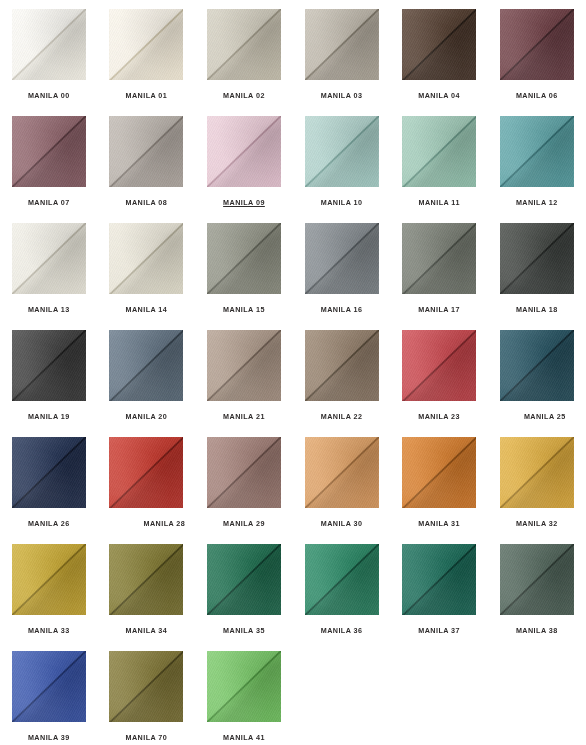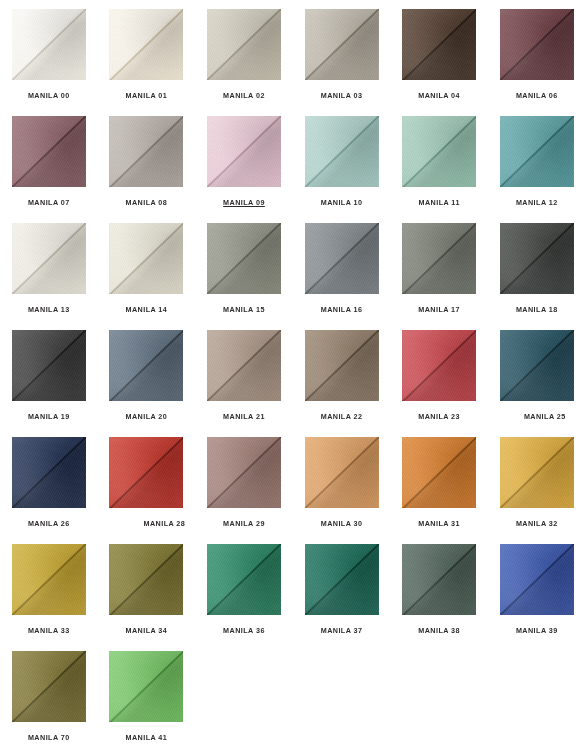--- a/index.html
+++ b/index.html
@@ -535,20 +535,33 @@
           <div class="chip-crease">
             <i style="background: linear-gradient(rgba(0, 0, 0, 0) 0%, rgb(74, 69, 23) 40%, rgb(74, 69, 23) 60%, rgba(0, 0, 0, 0) 100%);"></i>
           </div>
           <div class="chip-grain"></div>
           <div class="chip-sheen"></div>
         </div>
         <div class="swatch-label" style="color: rgb(46, 43, 43);">MANILA 34</div>
       </div>
       <div class="swatch-cell">
         <div class="swatch-chip">
+          <div class="chip-base" style="background: rgb(31, 107, 78);"></div>
+          <div class="chip-light" style="background: linear-gradient(135deg, rgb(38, 119, 87) 0%, rgb(31, 107, 78) 100%);"></div>
+          <div class="chip-dark" style="background: linear-gradient(135deg, rgb(31, 107, 78) 0%, rgb(24, 90, 65) 100%);"></div>
+          <div class="chip-crease">
+            <i style="background: linear-gradient(rgba(0, 0, 0, 0) 0%, rgb(11, 59, 42) 40%, rgb(11, 59, 42) 60%, rgba(0, 0, 0, 0) 100%);"></i>
+          </div>
+          <div class="chip-grain"></div>
+          <div class="chip-sheen"></div>
+        </div>
+        <div class="swatch-label" style="color: rgb(46, 43, 43);">MANILA 35</div>
+      </div>
+      <div class="swatch-cell">
+        <div class="swatch-chip">
           <div class="chip-base" style="background: rgb(42, 131, 98);"></div>
           <div class="chip-light" style="background: linear-gradient(135deg, rgb(50, 144, 109) 0%, rgb(42, 131, 98) 100%);"></div>
           <div class="chip-dark" style="background: linear-gradient(135deg, rgb(42, 131, 98) 0%, rgb(34, 112, 83) 100%);"></div>
           <div class="chip-crease">
             <i style="background: linear-gradient(rgba(0, 0, 0, 0) 0%, rgb(16, 76, 55) 40%, rgb(16, 76, 55) 60%, rgba(0, 0, 0, 0) 100%);"></i>
           </div>
           <div class="chip-grain"></div>
           <div class="chip-sheen"></div>
         </div>
         <div class="swatch-label" style="color: rgb(46, 43, 43);">MANILA 36</div>

